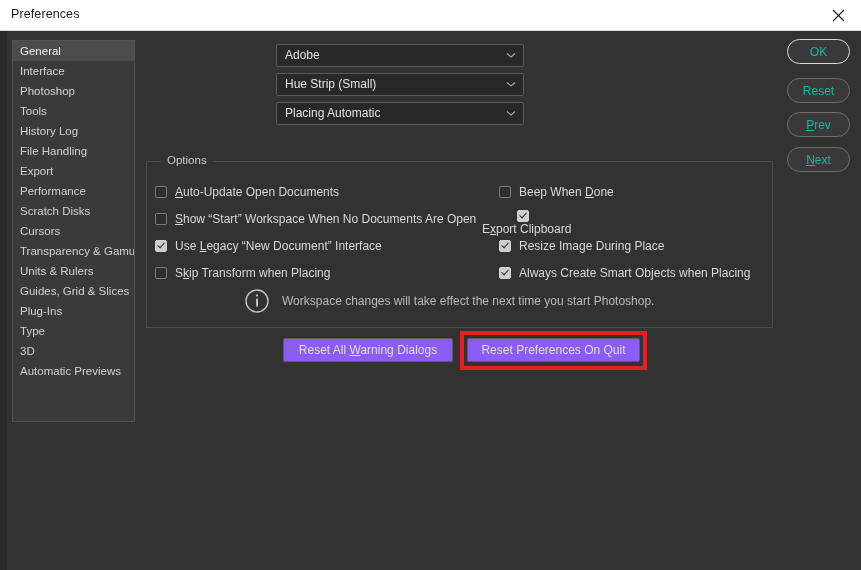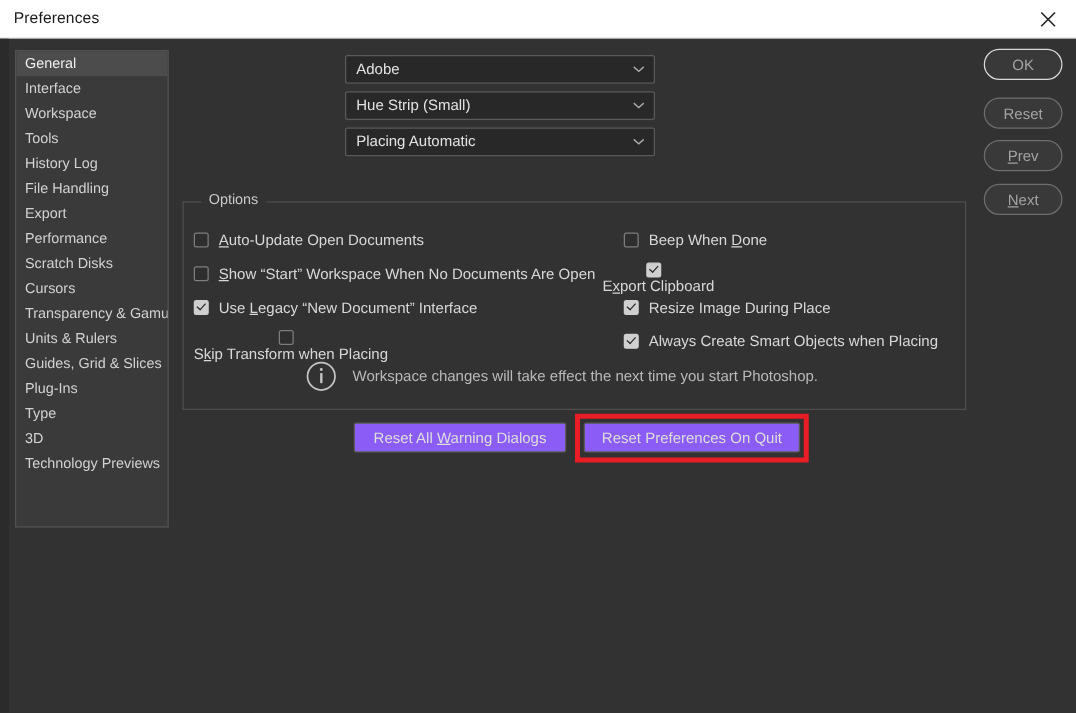--- a/index.html
+++ b/index.html
@@ -254,21 +254,21 @@
     width: 63px;
     height: 25px;
     border-radius: 13px;
     background: #393939;
     border: 1px solid #6e6e6e;
     box-sizing: border-box;
     display: flex;
     align-items: center;
     justify-content: center;
     font-size: 12px;
-    color: #a3a3a3;
+    color: #14b8a6;
     cursor: default;
   }
   .pill-btn.default {
     border-color: #d9d9d9;
   }
   .pill-btn u { text-decoration: underline; text-underline-offset: 1px; }
 </style>
 </head>
 <body>
 
@@ -283,35 +283,35 @@
       </svg>
     </div>
   </div>
 
   <div class="dialog-body">
     <div class="left-gutter"></div>
 
     <div class="sidebar" id="sidebar">
         <div class="side-item selected">General</div>
         <div class="side-item">Interface</div>
-        <div class="side-item">Workspace</div>
+        <div class="side-item">Photoshop</div>
         <div class="side-item">Tools</div>
         <div class="side-item">History Log</div>
         <div class="side-item">File Handling</div>
         <div class="side-item">Export</div>
         <div class="side-item">Performance</div>
         <div class="side-item">Scratch Disks</div>
         <div class="side-item">Cursors</div>
         <div class="side-item">Transparency &amp; Gamut</div>
         <div class="side-item">Units &amp; Rulers</div>
         <div class="side-item">Guides, Grid &amp; Slices</div>
         <div class="side-item">Plug-Ins</div>
         <div class="side-item">Type</div>
         <div class="side-item">3D</div>
-        <div class="side-item">Technology Previews</div>
+        <div class="side-item">Automatic Previews</div>
       </div>
 
     <div id="form-rows">
         <div class="form-row" style="left: 0px; top: 12px; width: 416px;">
           <div class="form-label"><u>C</u>olor Picker:</div>
         </div>
         <div class="form-row" style="left: 0px; top: 41px; width: 416px;">
           <div class="form-label"><u>HU</u>D Color Picker:</div>
         </div>
         <div class="form-row" style="left: 0px; top: 70px; width: 416px;">
@@ -328,21 +328,21 @@
           <span class="cb-label"><u>A</u>uto-Update Open Documents</span>
         </div>
         <div class="cbrow" style="left: 155px; top: 179px;">
           <span class="cbox"></span>
           <span class="cb-label"><u>S</u>how “Start” Workspace When No Documents Are Open</span>
         </div>
         <div class="cbrow" style="left: 155px; top: 206px;">
           <span class="cbox checked"></span>
           <span class="cb-label">Use <u>L</u>egacy “New Document” Interface</span>
         </div>
-        <div class="cbrow" style="left: 155px; top: 233px; flex-direction: column;">
+        <div class="cbrow" style="left: 155px; top: 233px;">
           <span class="cbox"></span>
           <span class="cb-label">S<u>k</u>ip Transform when Placing</span>
         </div>
         <div class="cbrow" style="left: 499px; top: 152px;">
           <span class="cbox"></span>
           <span class="cb-label">Beep When <u>D</u>one</span>
         </div>
         <div class="cbrow" style="left: 482px; top: 179px; flex-direction: column;">
           <span class="cbox checked"></span>
           <span class="cb-label">E<u>x</u>port Clipboard</span>

